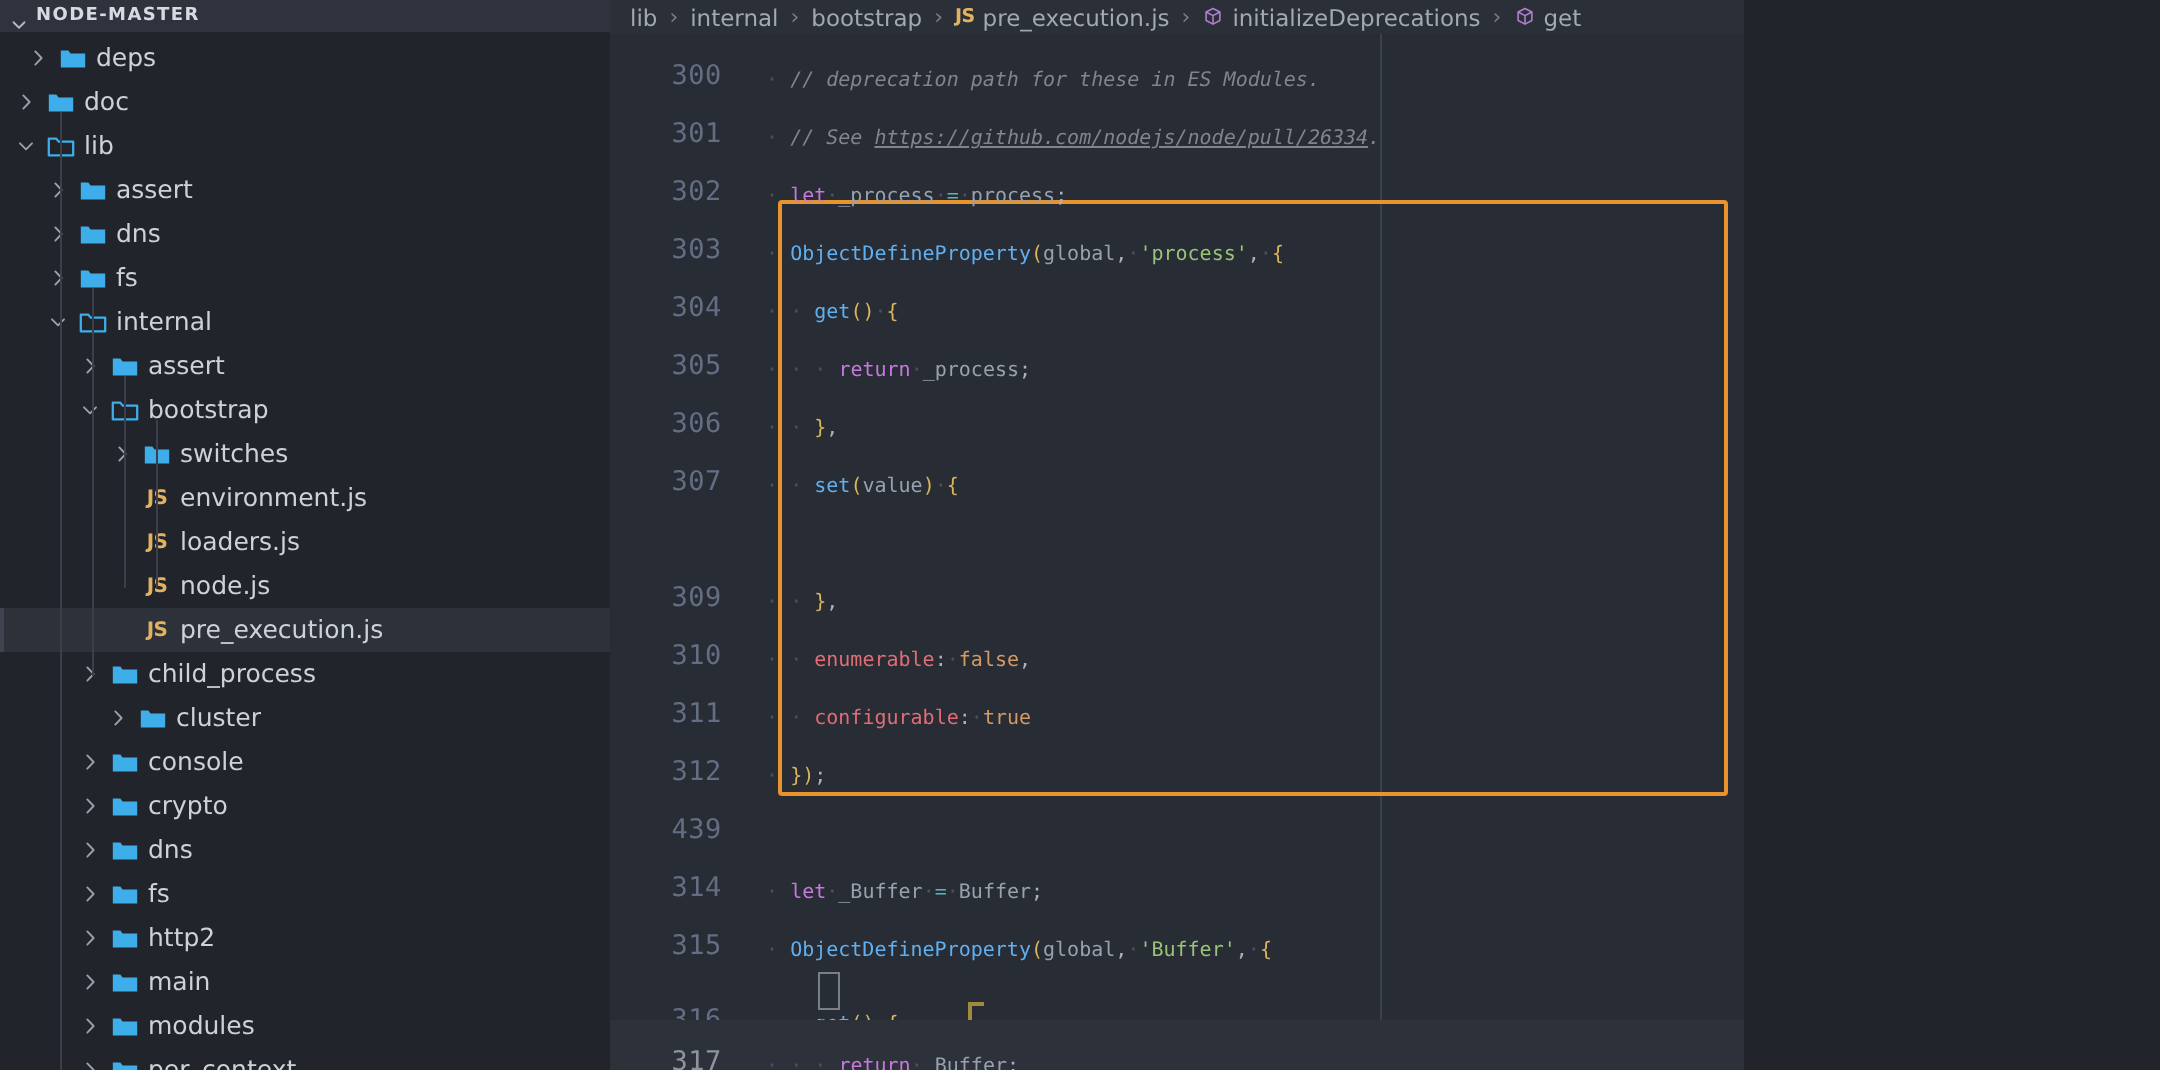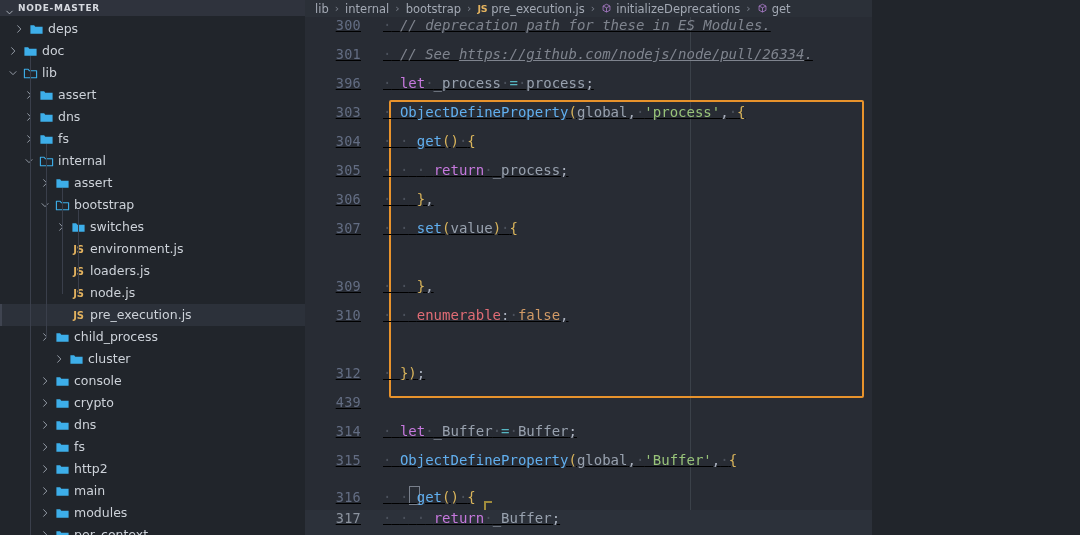--- a/index.html
+++ b/index.html
@@ -75,29 +75,29 @@
   .sep{margin:0 6px;color:#787e89;font-size:11px;}
   .crumb .jsb{font-size:9.5px;font-weight:bold;color:var(--js);letter-spacing:-.3px;}
   .cube{width:11px;height:11px;display:block;}
 
   .code{
     position:absolute;top:17px;left:0;right:0;bottom:0;
     font-family:"DejaVu Sans Mono","Liberation Mono",monospace;
     font-size:13.5px;
   }
   .ln{
-    position:relative;height:29px;display:flex;align-items:flex-start;text-decoration:underline;
+    position:relative;height:29px;display:flex;align-items:flex-end;
   }
   .ln .num{
     width:70px;flex:0 0 70px;text-align:right;padding-right:14px;
     color:var(--line-no);font-size:13.5px;letter-spacing:.3px;
   }
   .ln.cur .num{color:#8d94a0;}
   .ln .src{
-    white-space:pre;color:var(--txt);font-size:14px;letter-spacing:0;
+    white-space:pre;color:var(--txt);font-size:10px;letter-spacing:0;
     padding-left:8px;
   }
   .ln.hl-row{background:#2c313a;}
 
   
   .c{color:var(--comment);font-style:italic;}
   .c .lnk{text-decoration:underline;}
   .k{color:var(--kw);}
   .f{color:var(--fn);}
   .s{color:var(--str);}
@@ -435,21 +435,21 @@
         </div>
     <div class="ln" style="position: absolute; top: 0px; left: 0px; right: 0px;">
           <span class="num">300</span>
           <span class="src"><span class="d">·</span><span class="d"> </span><span class="c">// deprecation path for these in ES Modules.</span></span>
         </div>
         <div class="ln" style="position: absolute; top: 29px; left: 0px; right: 0px;">
           <span class="num">301</span>
           <span class="src"><span class="d">·</span><span class="d"> </span><span class="c">// See <span class="lnk">https://github.com/nodejs/node/pull/26334</span>.</span></span>
         </div>
         <div class="ln" style="position: absolute; top: 58px; left: 0px; right: 0px;">
-          <span class="num">396</span>
+          <span class="num">302</span>
           <span class="src"><span class="d">·</span><span class="d"> </span><span class="k">let</span><span class="d">·</span><span class="w">_process</span><span class="d">·</span><span style="color:#56b6c2">=</span><span class="d">·</span><span class="w">process</span>;</span>
         </div>
         <div class="ln" style="position: absolute; top: 87px; left: 0px; right: 0px;">
           <span class="num">303</span>
           <span class="src"><span class="d">·</span><span class="d"> </span><span class="f">ObjectDefineProperty</span><span class="y">(</span><span class="w">global</span>,<span class="d">·</span><span class="s">'process'</span>,<span class="d">·</span><span class="y">{</span></span>
         </div>
         <div class="ln" style="position: absolute; top: 116px; left: 0px; right: 0px;">
           <span class="num">304</span>
           <span class="src"><span class="d">·</span><span class="d"> </span><span class="d">·</span><span class="d"> </span><span class="f">get</span><span class="y">(</span><span class="y">)</span><span class="d">·</span><span class="y">{</span></span>
         </div>
@@ -466,20 +466,24 @@
           <span class="src"><span class="d">·</span><span class="d"> </span><span class="d">·</span><span class="d"> </span><span class="f">set</span><span class="y">(</span><span class="w">value</span><span class="y">)</span><span class="d">·</span><span class="y">{</span></span>
         </div>
         <div class="ln" style="position: absolute; top: 261px; left: 0px; right: 0px;">
           <span class="num">309</span>
           <span class="src"><span class="d">·</span><span class="d"> </span><span class="d">·</span><span class="d"> </span><span class="y">}</span>,</span>
         </div>
         <div class="ln" style="position: absolute; top: 290px; left: 0px; right: 0px;">
           <span class="num">310</span>
           <span class="src"><span class="d">·</span><span class="d"> </span><span class="d">·</span><span class="d"> </span><span class="p">enumerable</span>:<span class="d">·</span><span class="n">false</span>,</span>
         </div>
+        <div class="ln" style="position: absolute; top: 319px; left: 0px; right: 0px;">
+          <span class="num">311</span>
+          <span class="src"><span class="d">·</span><span class="d"> </span><span class="d">·</span><span class="d"> </span><span class="p">configurable</span>:<span class="d">·</span><span class="n">true</span></span>
+        </div>
         <div class="ln" style="position: absolute; top: 348px; left: 0px; right: 0px;">
           <span class="num">312</span>
           <span class="src"><span class="d">·</span><span class="d"> </span><span class="y">}</span><span class="y">)</span>;</span>
         </div>
         <div class="ln" style="position: absolute; top: 377px; left: 0px; right: 0px;">
           <span class="num">439</span>
           <span class="src"></span>
         </div>
         <div class="ln" style="position: absolute; top: 406px; left: 0px; right: 0px;">
           <span class="num">314</span>

